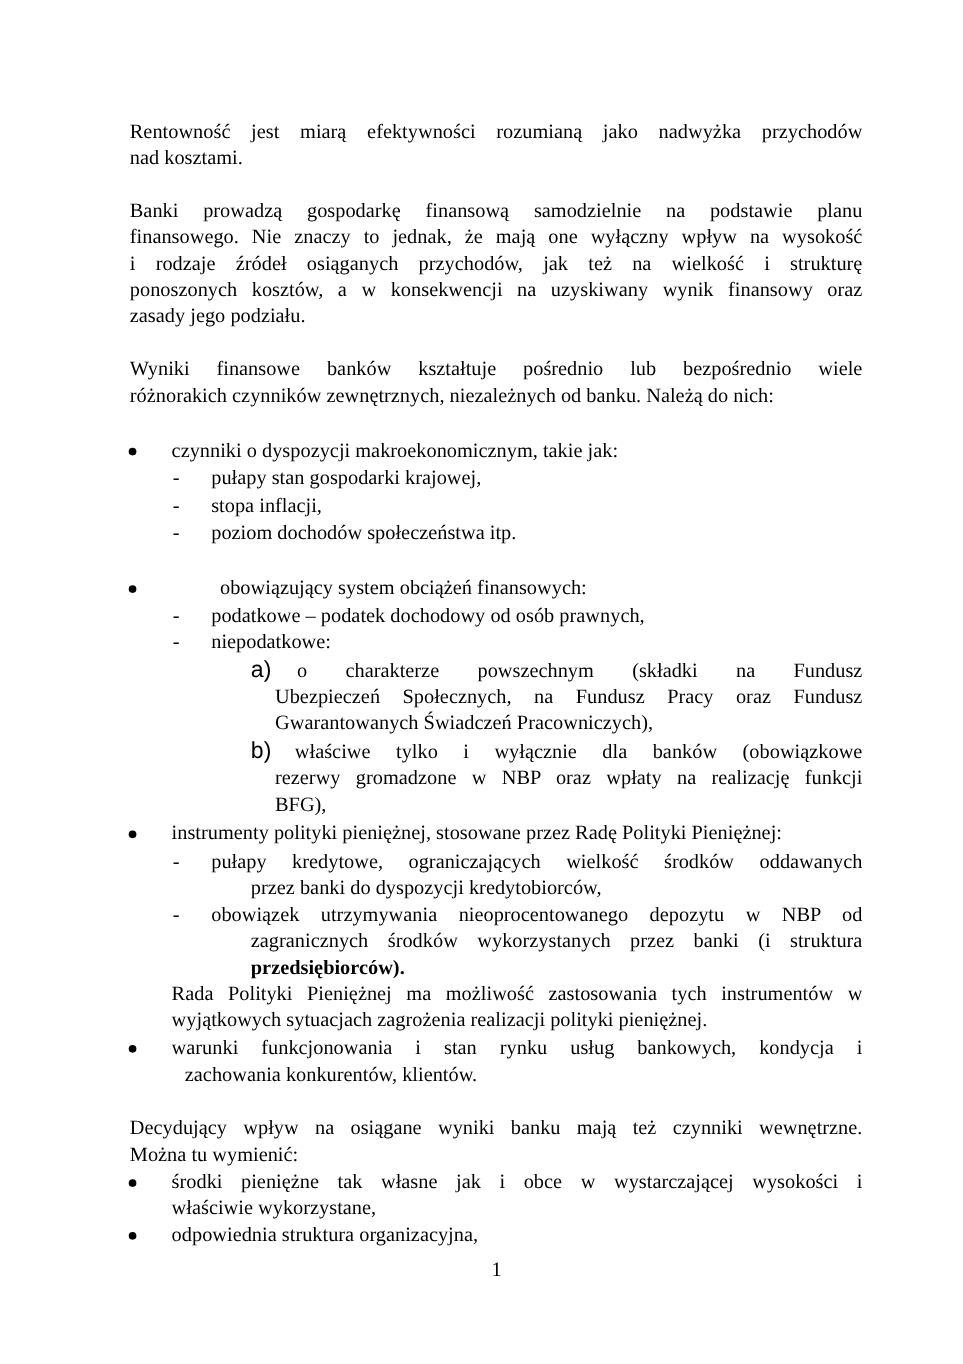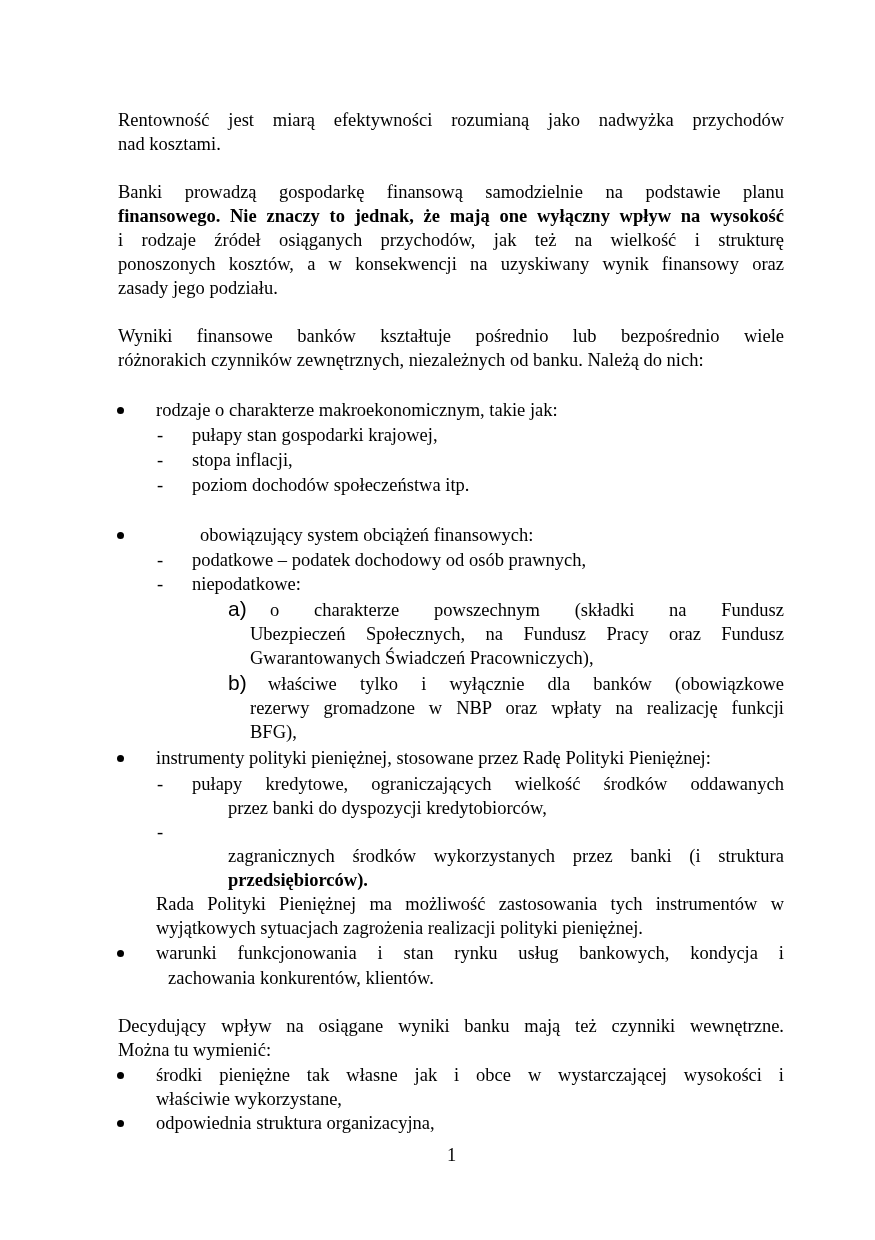--- a/index.html
+++ b/index.html
@@ -27,30 +27,30 @@
 </head>
 <body>
 
 <div class="page">
 
 
   <div class="line just" style="left:118px; top:108px; width:666px;">Rentowność jest miarą efektywności rozumianą jako nadwyżka przychodów</div>
   <div class="line" style="left:118px; top:132px;">nad kosztami.</div>
 
   <div class="line just" style="left:118px; top:180px; width:666px;">Banki prowadzą gospodarkę finansową samodzielnie na podstawie planu</div>
-  <div class="line just" style="left:118px; top:204px; width:666px;font-weight:bold;">finansowego. Nie znaczy to jednak, że mają one wyłączny wpływ na wysokość</div>
+  <div class="line just" style="left:118px; top:204px; width:666px;">finansowego. Nie znaczy to jednak, że mają one wyłączny wpływ na wysokość</div>
   <div class="line just" style="left:118px; top:228px; width:666px;">i rodzaje źródeł osiąganych przychodów, jak też na wielkość i strukturę</div>
   <div class="line just" style="left:118px; top:252px; width:666px;">ponoszonych kosztów, a w konsekwencji na uzyskiwany wynik finansowy oraz</div>
   <div class="line" style="left:118px; top:276px;">zasady jego podziału.</div>
 
   <div class="line just" style="left:118px; top:324px; width:666px;">Wyniki finansowe banków kształtuje pośrednio lub bezpośrednio wiele</div>
   <div class="line" style="left:118px; top:348px;">różnorakich czynników zewnętrznych, niezależnych od banku. Należą do nich:</div>
 
   <div class="bullet-dot" style="left:117px; top:407px;"></div>
-  <div class="line" style="left:156px; top:398px;">rodzaje o charakterze makroekonomicznym, takie jak:</div>
+  <div class="line" style="left:156px; top:398px;">czynniki o dyspozycji makroekonomicznym, takie jak:</div>
   <div class="dash" style="left:157px; top:423px;">-</div>
   <div class="line" style="left:192px; top:423px;">pułapy stan gospodarki krajowej,</div>
   <div class="dash" style="left:157px; top:448px;">-</div>
   <div class="line" style="left:192px; top:448px;">stopa inflacji,</div>
   <div class="dash" style="left:157px; top:473px;">-</div>
   <div class="line" style="left:192px; top:473px;">poziom dochodów społeczeństwa itp.</div>
 
   <div class="bullet-dot" style="left:117px; top:532px;"></div>
   <div class="line" style="left:156px; top:523px;margin-left:44px;">obowiązujący system obciążeń finansowych:</div>
   <div class="dash" style="left:157px; top:548px;">-</div>
@@ -67,20 +67,21 @@
   <div class="line just" style="left:268px; top:672px; width:516px;">właściwe tylko i wyłącznie dla banków (obowiązkowe</div>
   <div class="line just" style="left:250px; top:696px; width:534px;">rezerwy gromadzone w NBP oraz wpłaty na realizację funkcji</div>
   <div class="line" style="left:250px; top:720px;">BFG),</div>
 
   <div class="bullet-dot" style="left:117px; top:755px;"></div>
   <div class="line" style="left:156px; top:746px;">instrumenty polityki pieniężnej, stosowane przez Radę Polityki Pieniężnej:</div>
   <div class="dash" style="left:157px; top:772px;">-</div>
   <div class="line just" style="left:192px; top:772px; width:592px;">pułapy kredytowe, ograniczających wielkość środków oddawanych</div>
   <div class="line" style="left:228px; top:796px;">przez banki do dyspozycji kredytobiorców,</div>
   <div class="dash" style="left:157px; top:820px;">-</div>
+  <div class="line just" style="left:192px; top:820px; width:592px;">obowiązek utrzymywania nieoprocentowanego depozytu w NBP od</div>
   <div class="line just" style="left:228px; top:844px; width:556px;">zagranicznych środków wykorzystanych przez banki (i struktura</div>
   <div class="line" style="left:228px; top:868px;font-weight:bold;">przedsiębiorców).</div>
   <div class="line just" style="left:156px; top:892px; width:628px;">Rada Polityki Pieniężnej ma możliwość zastosowania tych instrumentów w</div>
   <div class="line" style="left:156px; top:916px;">wyjątkowych sytuacjach zagrożenia realizacji polityki pieniężnej.</div>
 
   <div class="bullet-dot" style="left:117px; top:950px;"></div>
   <div class="line just" style="left:156px; top:941px; width:628px;">warunki funkcjonowania i stan rynku usług bankowych, kondycja i</div>
   <div class="line" style="left:156px; top:966px;margin-left:12px;">zachowania konkurentów, klientów.</div>
 
   <div class="line just" style="left:118px; top:1014px; width:666px;">Decydujący wpływ na osiągane wyniki banku mają też czynniki wewnętrzne.</div>

